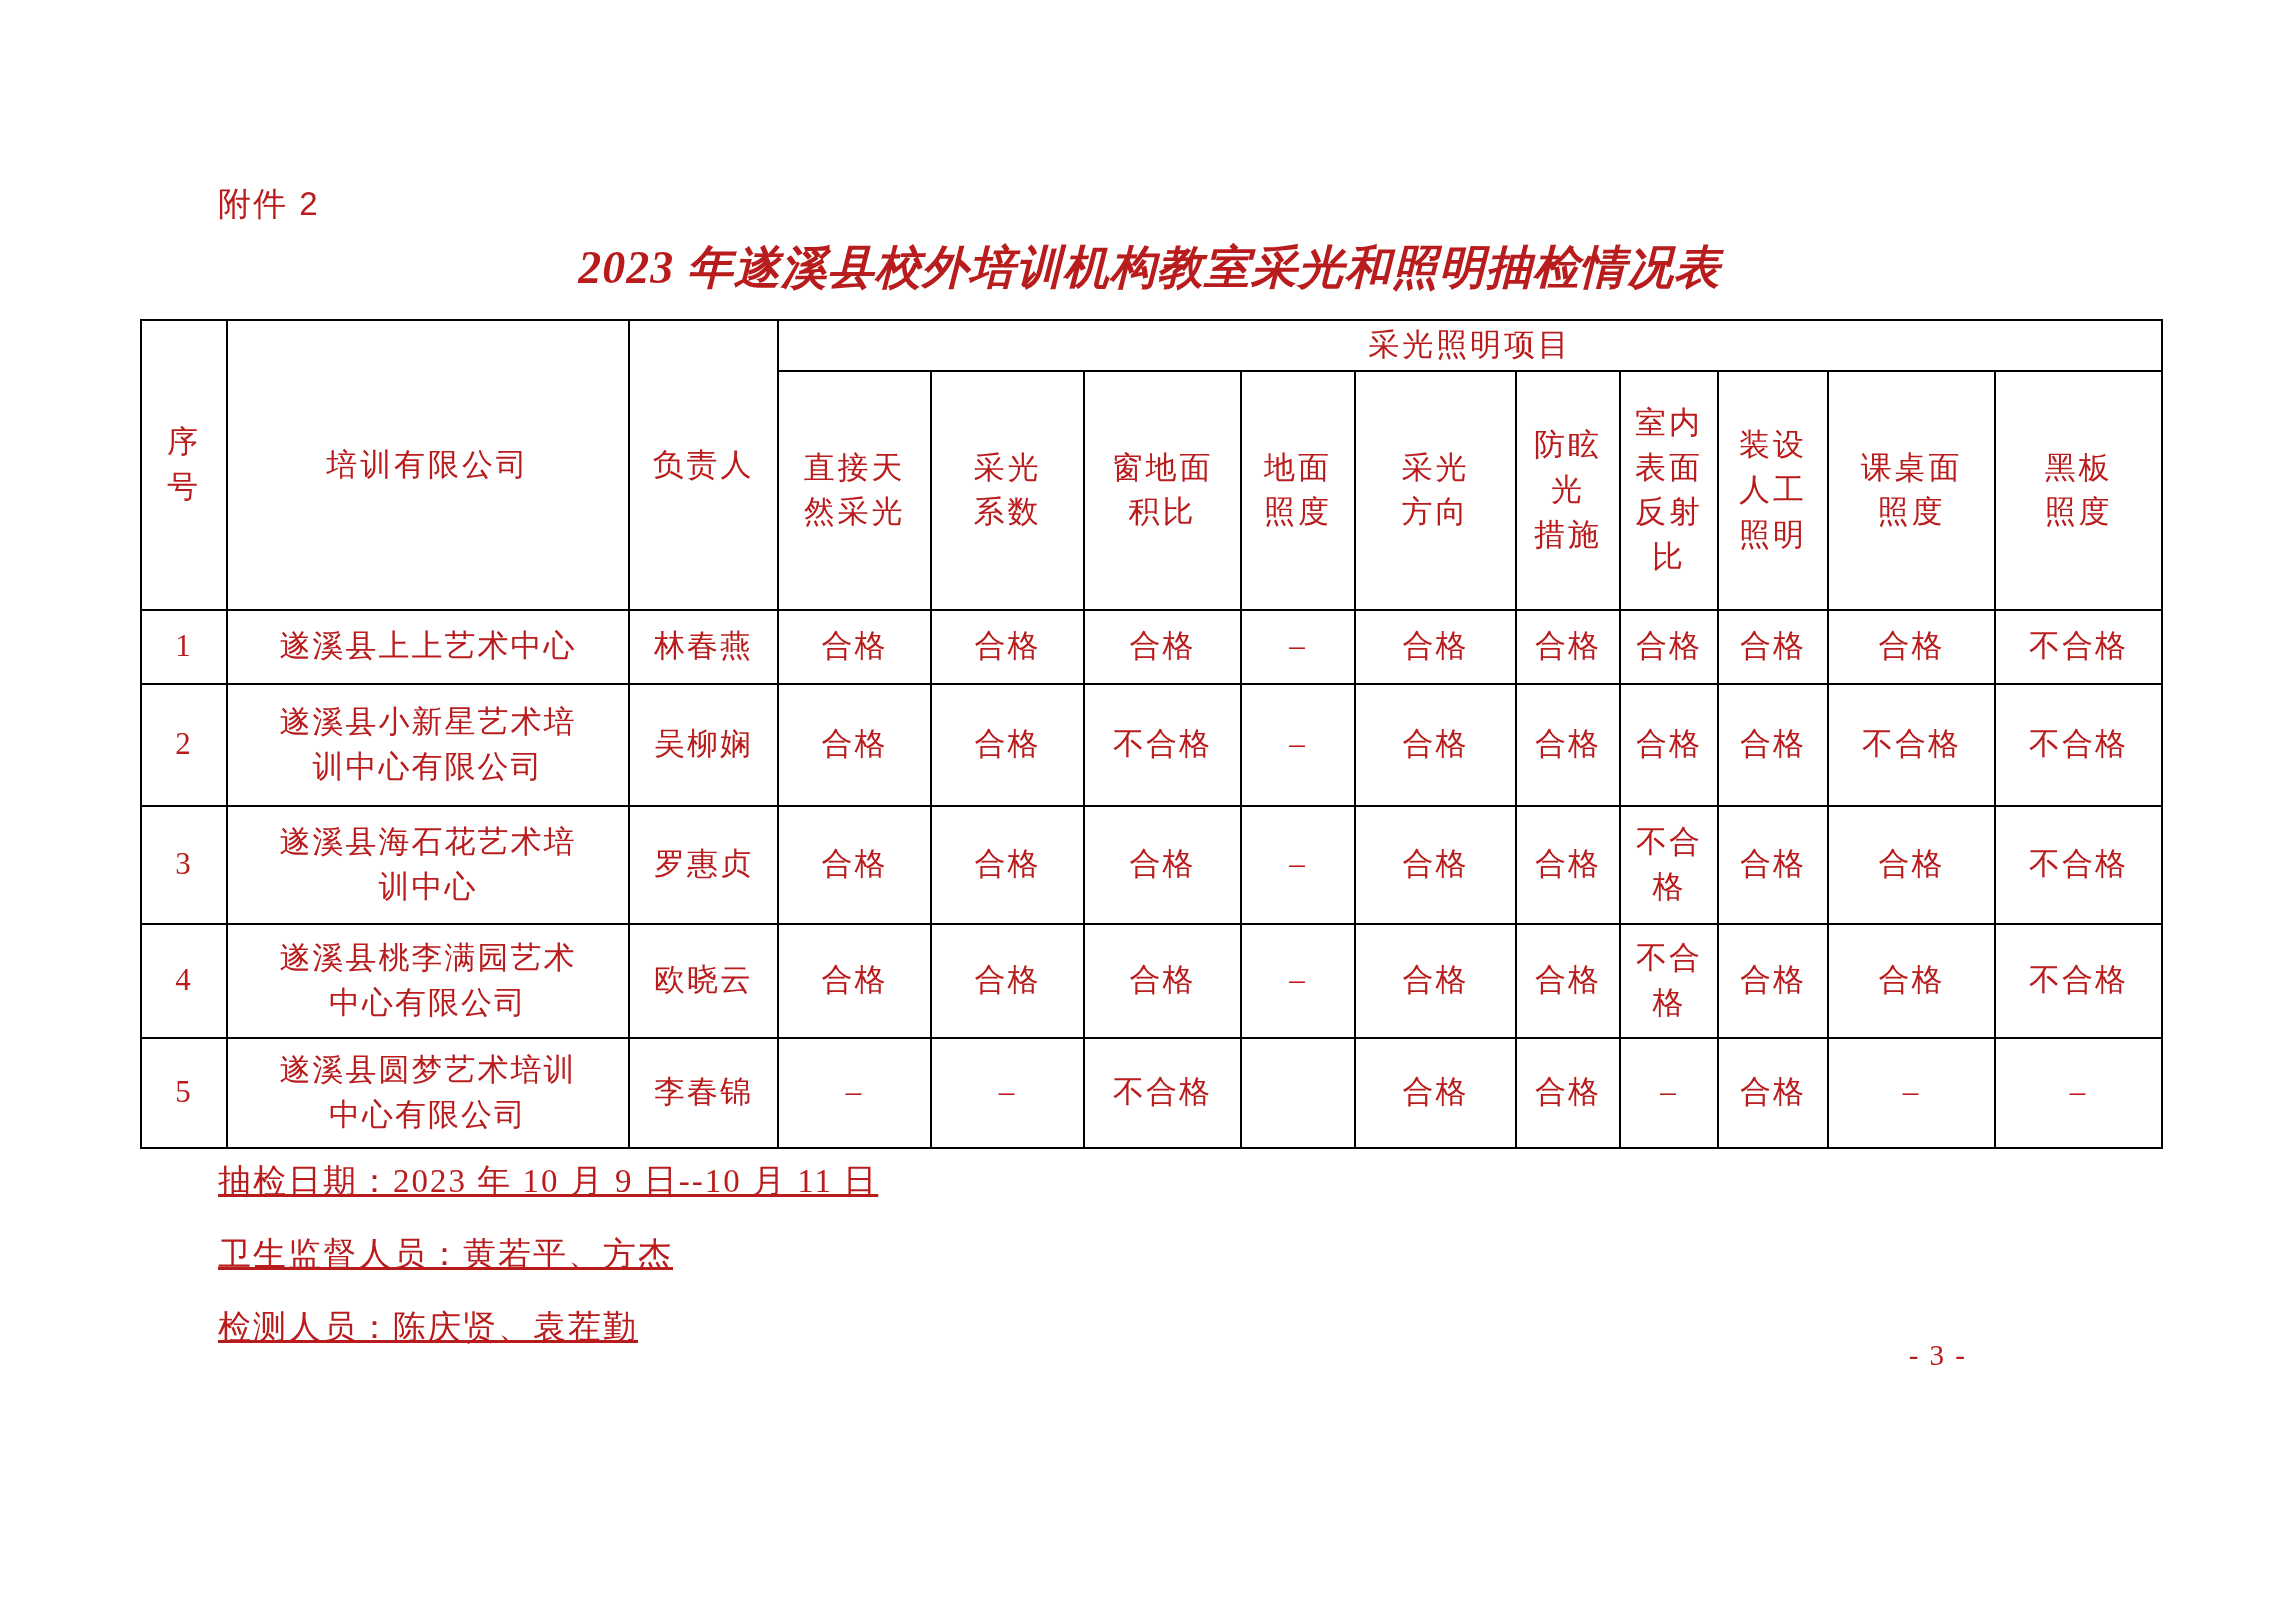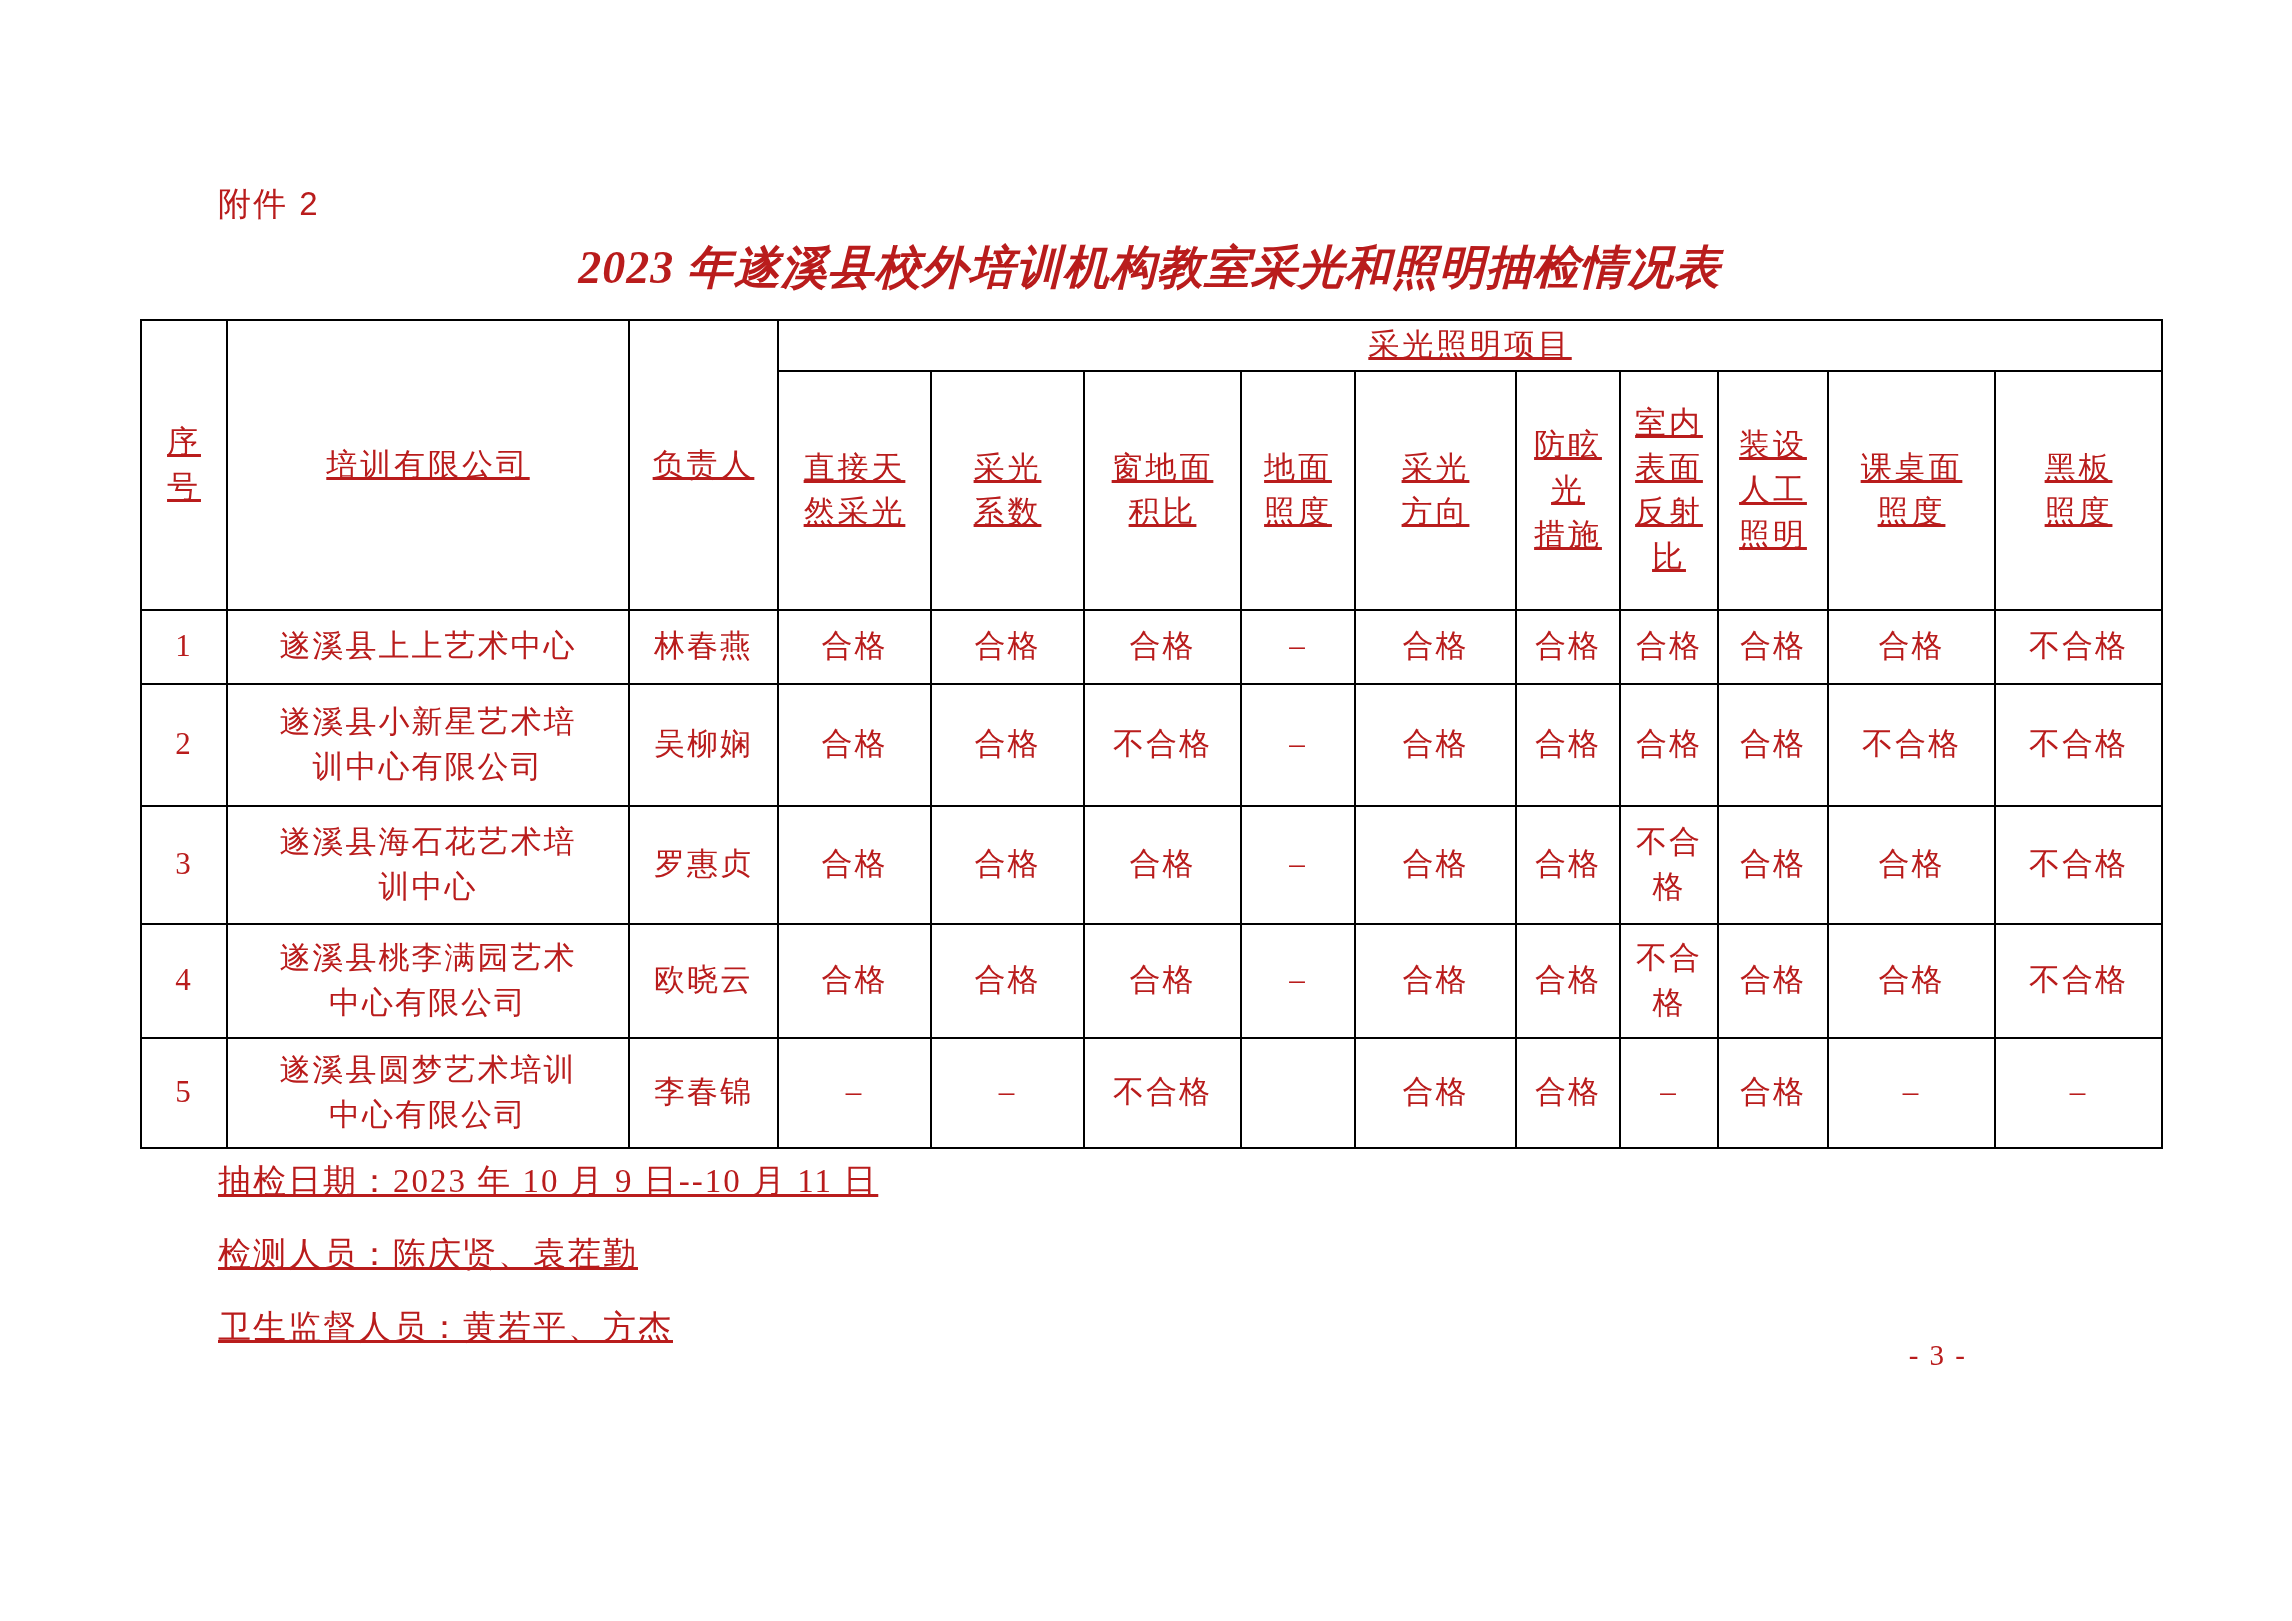--- a/index.html
+++ b/index.html
@@ -44,21 +44,21 @@
     border: 2px solid #000;
     text-align: center;
     vertical-align: middle;
     font-weight: normal;
     font-size: 31px;
     line-height: 1.45;
     white-space: pre-line;
     padding: 2px 3.9px;
     overflow: hidden;
   }
-  .report th { letter-spacing: 2.9px; text-decoration: underline; }
+  .report th { letter-spacing: 2.9px; }
   .report td { letter-spacing: 2px; }
   .report tbody td { border-top-width: 2.9px; }
   .report tr.subheader-row th { border-bottom-width: 2.9px; }
   .row-group   { height: 49px; }
   .row-subhead { height: 239px; }
   .row-r0 { height: 74px; }
   .row-r1 { height: 122px; }
   .row-r2 { height: 118px; }
   .row-r3 { height: 114px; }
   .row-r4 { height: 110px; }
@@ -219,20 +219,20 @@
         <td>–</td>
         <td>合格</td>
         <td>–</td>
         <td>–</td>
       </tr>
     </tbody>
   </table>
 
   <div class="footer-block">
     <div class="footer-line">抽检日期：2023 年 10 月 9 日--10 月 11 日</div>
+    <div class="footer-line">卫生监督人员：黄若平、方杰</div>
     <div class="footer-line">检测人员：陈庆贤、袁茬勤</div>
-    <div class="footer-line">卫生监督人员：黄若平、方杰</div>
   </div>
 
   <div class="page-number">- 3 -</div>
 
 </div>
 
 
 </body></html>

